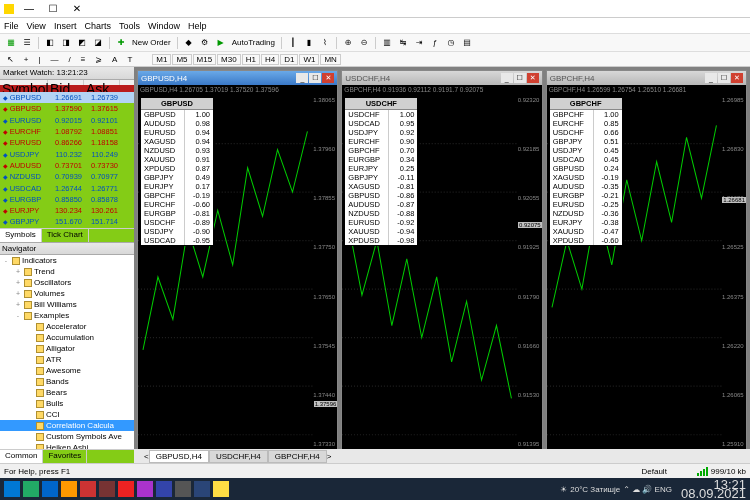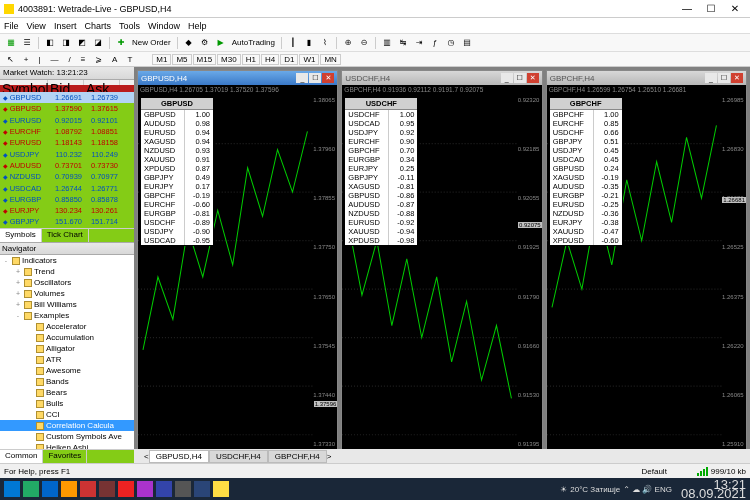--- a/index.html
+++ b/index.html
@@ -80,21 +80,20 @@
 .taskbar .tico { width:16px; height:16px; background:#444; }
 .taskbar .sp { flex:1; }
 .taskbar .wx { color:#ddd; font-size:8px; display:flex; align-items:center; gap:3px; }
 .taskbar .clock { color:#ddd; font-size:13px; text-align:right; line-height:9px; margin-left:6px; }
 </style>
 </head>
 <body>
 
 <div class="titlebar">
   <span class="icon"></span>
-  <span class="title">4003891: Wetrade-Live - GBPUSD,H4</span>
   <span class="ctrls">
     <span>—</span>
     <span>☐</span>
     <span class="close">✕</span>
   </span>
 </div>
 
 <div class="menubar" id="menubar">
     <span>File</span>
     <span>View</span>
@@ -175,21 +174,21 @@
           <span class="b">0.92015</span>
           <span class="a">0.92101</span>
         </div>
         <div class="mw-row red">
           <span class="s">EURCHF</span>
           <span class="b">1.08792</span>
           <span class="a">1.08851</span>
         </div>
         <div class="mw-row red">
           <span class="s">EURUSD</span>
-          <span class="b">1.18143</span>
+          <span class="b">0.86266</span>
           <span class="a">1.18158</span>
         </div>
         <div class="mw-row blue">
           <span class="s">USDJPY</span>
           <span class="b">110.232</span>
           <span class="a">110.249</span>
         </div>
         <div class="mw-row red">
           <span class="s">AUDUSD</span>
           <span class="b">0.73701</span>

